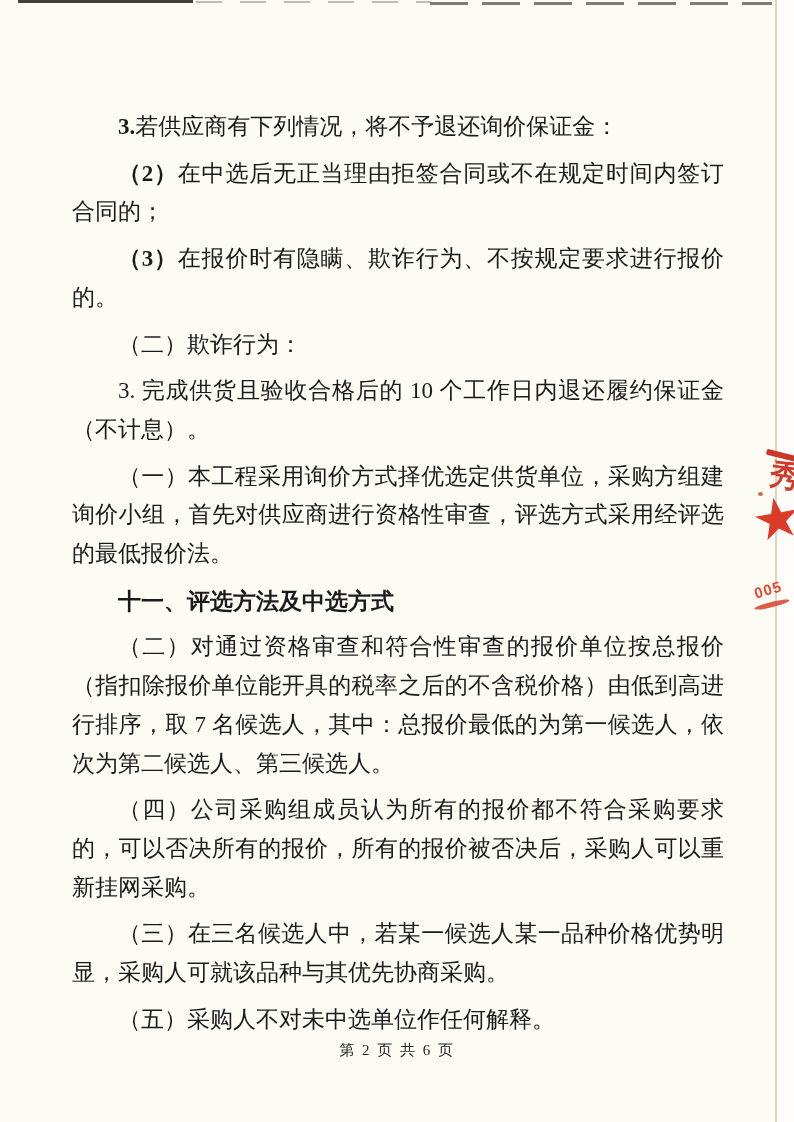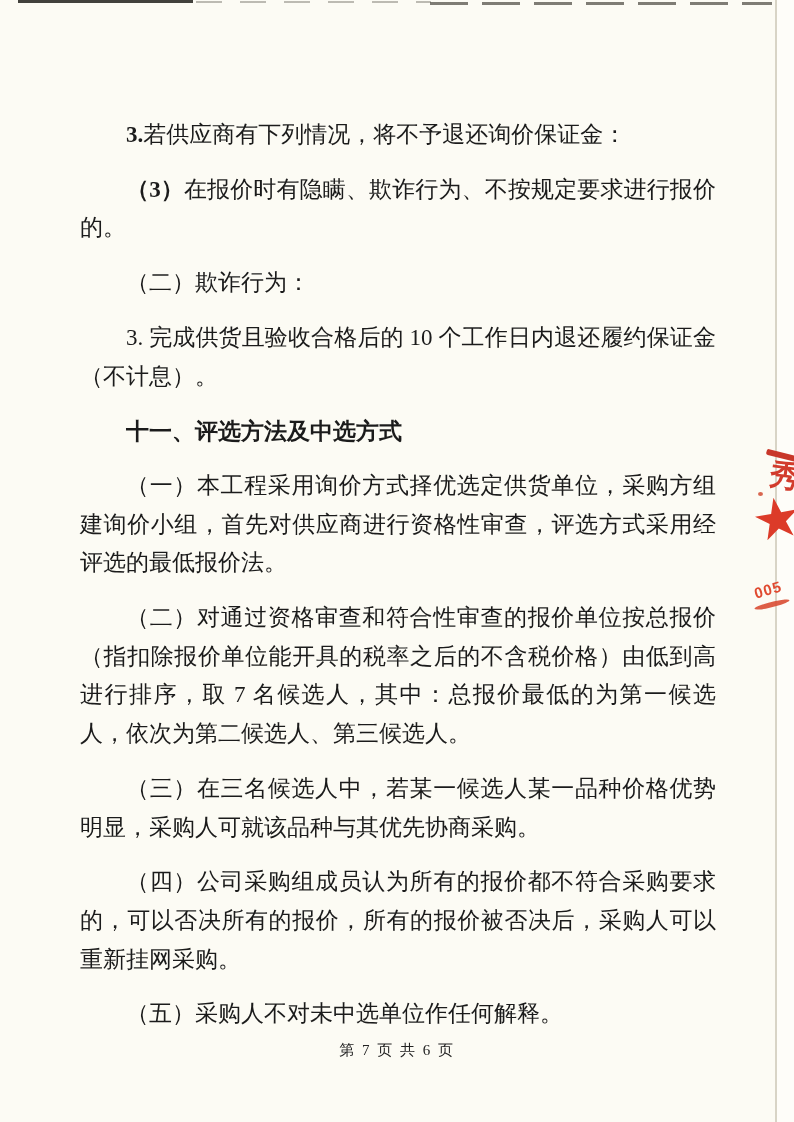--- a/index.html
+++ b/index.html
@@ -24,21 +24,21 @@
 
   
   .content {
     position: absolute;
     left: 64px; top: 100px; width: 668px;
     font-size: 23px;
     line-height: 38.7px;
     text-align: justify;
     text-justify: inter-ideograph;
   }
-  .para { margin: 16px; text-indent: 2em; word-break: break-all; }
+  .para { margin: 8px; text-indent: 2em; word-break: break-all; }
   .lead-num { font-weight: bold; }
   .lead-hei, .hei-heading { font-weight: bold; font-family: "Liberation Sans", "DejaVu Sans", sans-serif; }
 
   
   .footer {
     position: absolute;
     left: 0; right: 0; top: 1041px;
     text-align: center;
     font-size: 15px;
     letter-spacing: 2px;
@@ -65,33 +65,34 @@
 <body>
 
 <div class="artifact artifact-top-a"></div>
 <div class="artifact artifact-top-b"></div>
 <div class="artifact artifact-top-c"></div>
 <div class="artifact edge-strip"></div>
 <div class="artifact edge-line"></div>
 
 <div class="content">
   <p class="para"><span class="lead-num">3.</span><span>若供应商有下列情况，将不予退还询价保证金：</span></p>
+  <p class="para"><span class="lead-num">（2）</span><span>在中选后无正当理由拒签合同或不在规定时间内签订合同的；</span></p>
   <p class="para"><span class="lead-num">（3）</span><span>在报价时有隐瞒、欺诈行为、不按规定要求进行报价的。</span></p>
   <p class="para"><span>（二）欺诈行为：</span></p>
   <p class="para"><span>3. 完成供货且验收合格后的 10 个工作日内退还履约保证金（不计息）。</span></p>
+  <p class="para"><span>（一）本工程采用询价方式择优选定供货单位，采购方组建询价小组，首先对供应商进行资格性审查，评选方式采用经评选的最低报价法。</span></p>
   <p class="para hei-heading"><span>十一、评选方法及中选方式</span></p>
-  <p class="para"><span>（一）本工程采用询价方式择优选定供货单位，采购方组建询价小组，首先对供应商进行资格性审查，评选方式采用经评选的最低报价法。</span></p>
   <p class="para"><span>（二）对通过资格审查和符合性审查的报价单位按总报价（指扣除报价单位能开具的税率之后的不含税价格）由低到高进行排序，取 7 名候选人，其中：总报价最低的为第一候选人，依次为第二候选人、第三候选人。</span></p>
+  <p class="para"><span>（四）公司采购组成员认为所有的报价都不符合采购要求的，可以否决所有的报价，所有的报价被否决后，采购人可以重新挂网采购。</span></p>
   <p class="para"><span>（三）在三名候选人中，若某一候选人某一品种价格优势明显，采购人可就该品种与其优先协商采购。</span></p>
-  <p class="para"><span>（四）公司采购组成员认为所有的报价都不符合采购要求的，可以否决所有的报价，所有的报价被否决后，采购人可以重新挂网采购。</span></p>
   <p class="para"><span>（五）采购人不对未中选单位作任何解释。</span></p>
 </div>
 
 <div class="stamp">
   <div class="stamp-bar"></div>
   <div class="stamp-char">秀</div>
   <div class="stamp-dot"></div>
   <div class="stamp-star">★</div>
   <div class="stamp-digits">005</div>
   <div class="stamp-stroke"></div>
 </div>
 
-<div class="footer">第 7 页 共 6 页</div>
+<div class="footer">第 2 页 共 6 页</div>
 
 </body></html>

